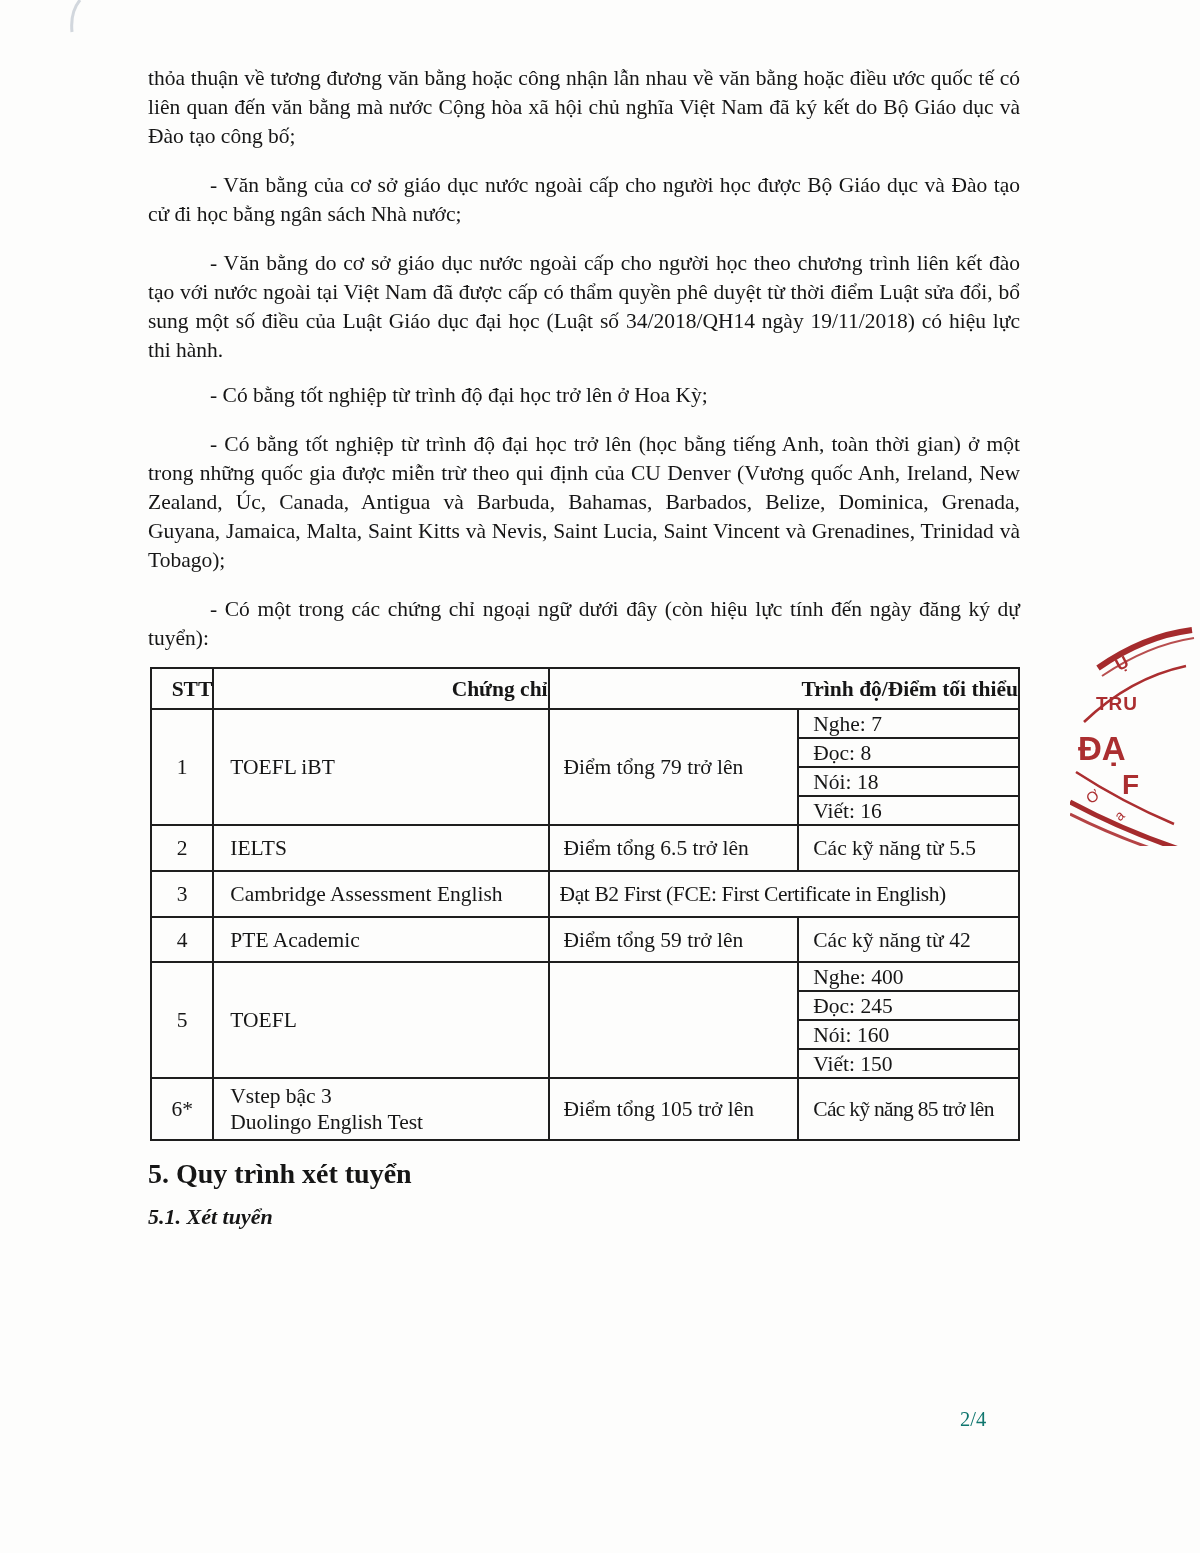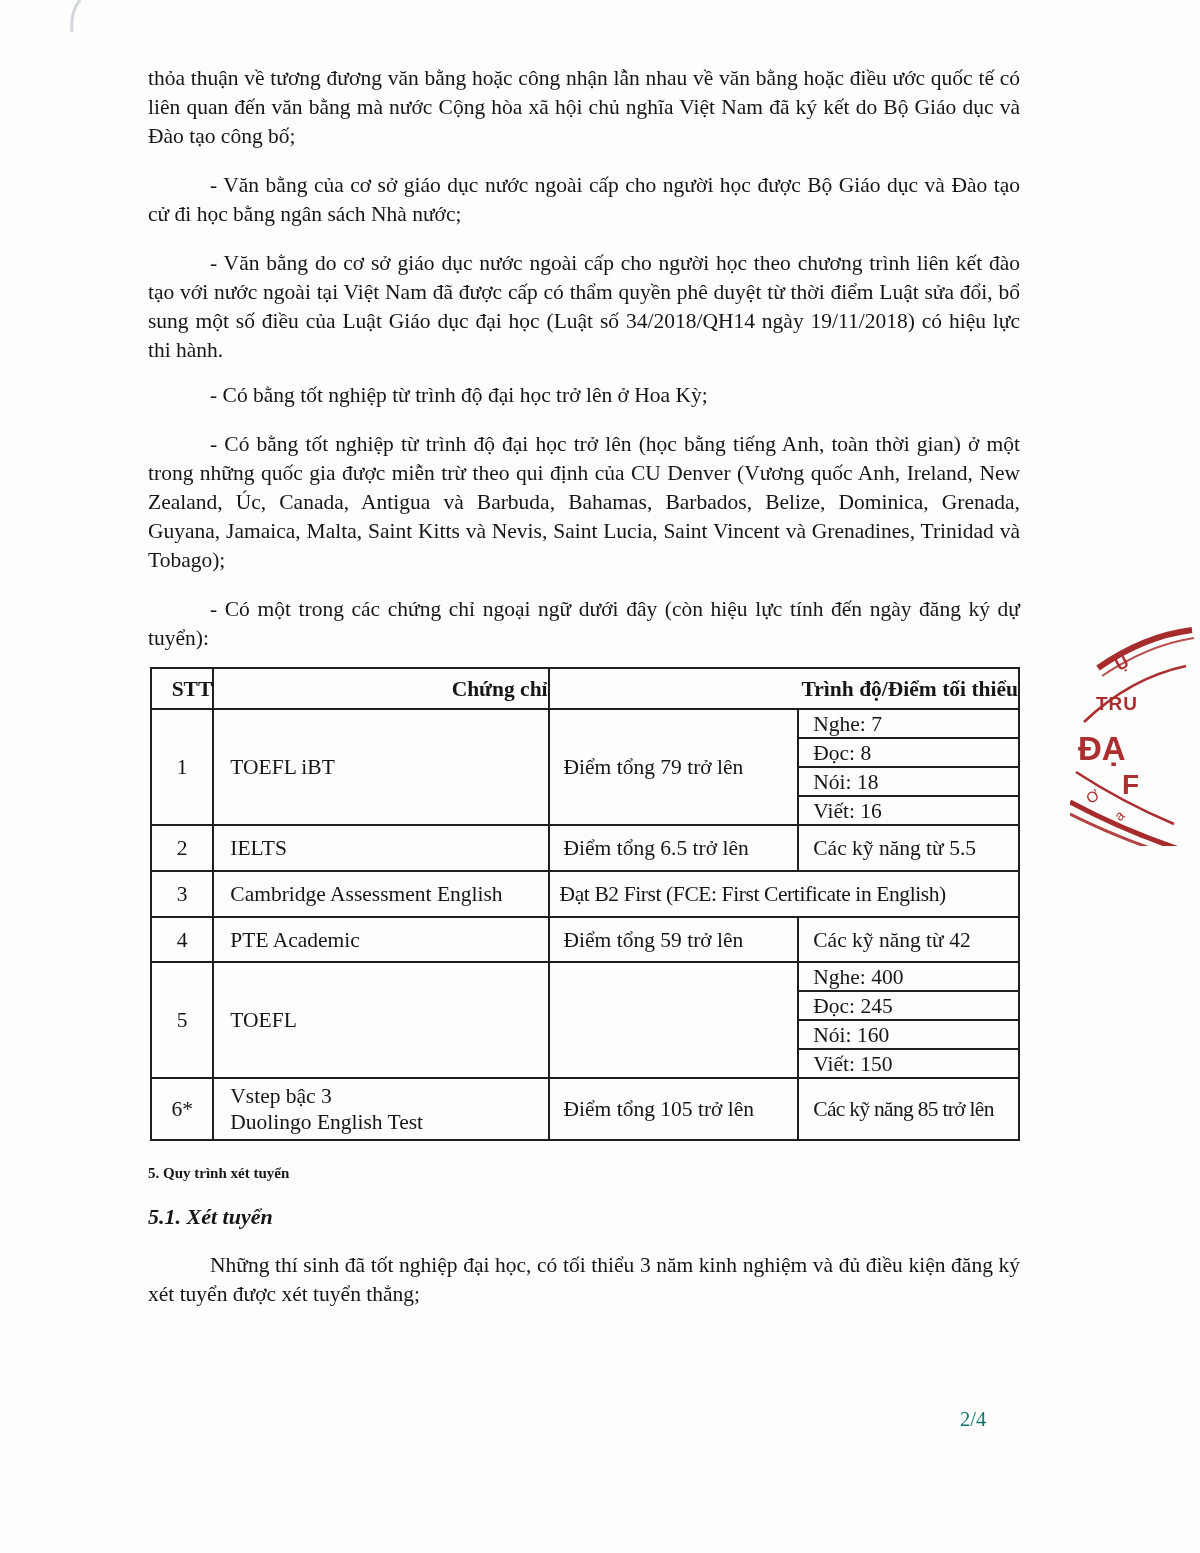--- a/index.html
+++ b/index.html
@@ -9,21 +9,21 @@
     font-family:"Liberation Serif", serif; color:#161616;
     -webkit-font-smoothing:antialiased;
   }
   .content { position:absolute; left:148px; top:0; width:872px; }
   .content p { margin:0; font-size:21.5px; line-height:29px; text-align:justify; }
   .ind { text-indent:62px; }
   .mt-first { margin-top:64px !important; }
   .mt { margin-top:20px !important; }
   .mt-sm { margin-top:16px !important; }
   .h-bi { margin:18px 0 0; font-size:22px; font-weight:bold; font-style:italic; line-height:29px; }
-  .h-b  { margin:18px 0 6px; font-size:15px; font-weight:bold; line-height:29px; }
+  .h-b  { margin:18px 0 6px; font-size:28px; font-weight:bold; line-height:29px; }
 
   table.cert-table {
     border-collapse:collapse; margin:14px 0 0 2px; table-layout:fixed;
   }
   .cert-table th, .cert-table td {
     border:2px solid #1e1e1e; font-size:21.5px; line-height:26px;
     padding:0; vertical-align:middle; overflow:hidden;
   }
   .cert-table th { font-weight:bold; text-align:right; }
   tr.hrow { height:41px; }
@@ -150,21 +150,20 @@
         <td class="skill tight">Các kỹ năng 85 trở lên</td>
       </tr>
     </tbody>
       </table>
 
 
     <h3 class="h-b">5. Quy trình xét tuyển</h3>
 
     <h3 class="h-bi" style="margin-top:14px">5.1. Xét tuyển</h3>
 
-    <p class="ind mt">Những thí sinh đã tốt nghiệp đại học, có tối thiểu 3 năm kinh nghiệm và đủ điều kiện đăng ký xét tuyển được xét tuyển thẳng;</p>
 
   </div>
 
   <div class="stamp">
     <svg width="130" height="220" viewBox="0 0 130 220">
 
       <path d="M 28 42 Q 74 10 122 4" fill="none" stroke="#9e1a1c" stroke-width="6"></path>
       <path d="M 32 50 Q 78 19 124 12" fill="none" stroke="#a51d1f" stroke-width="2" opacity="0.85"></path>
 
       <path d="M 14 96 Q 60 52 116 40" fill="none" stroke="#a51d1f" stroke-width="2.6"></path>

